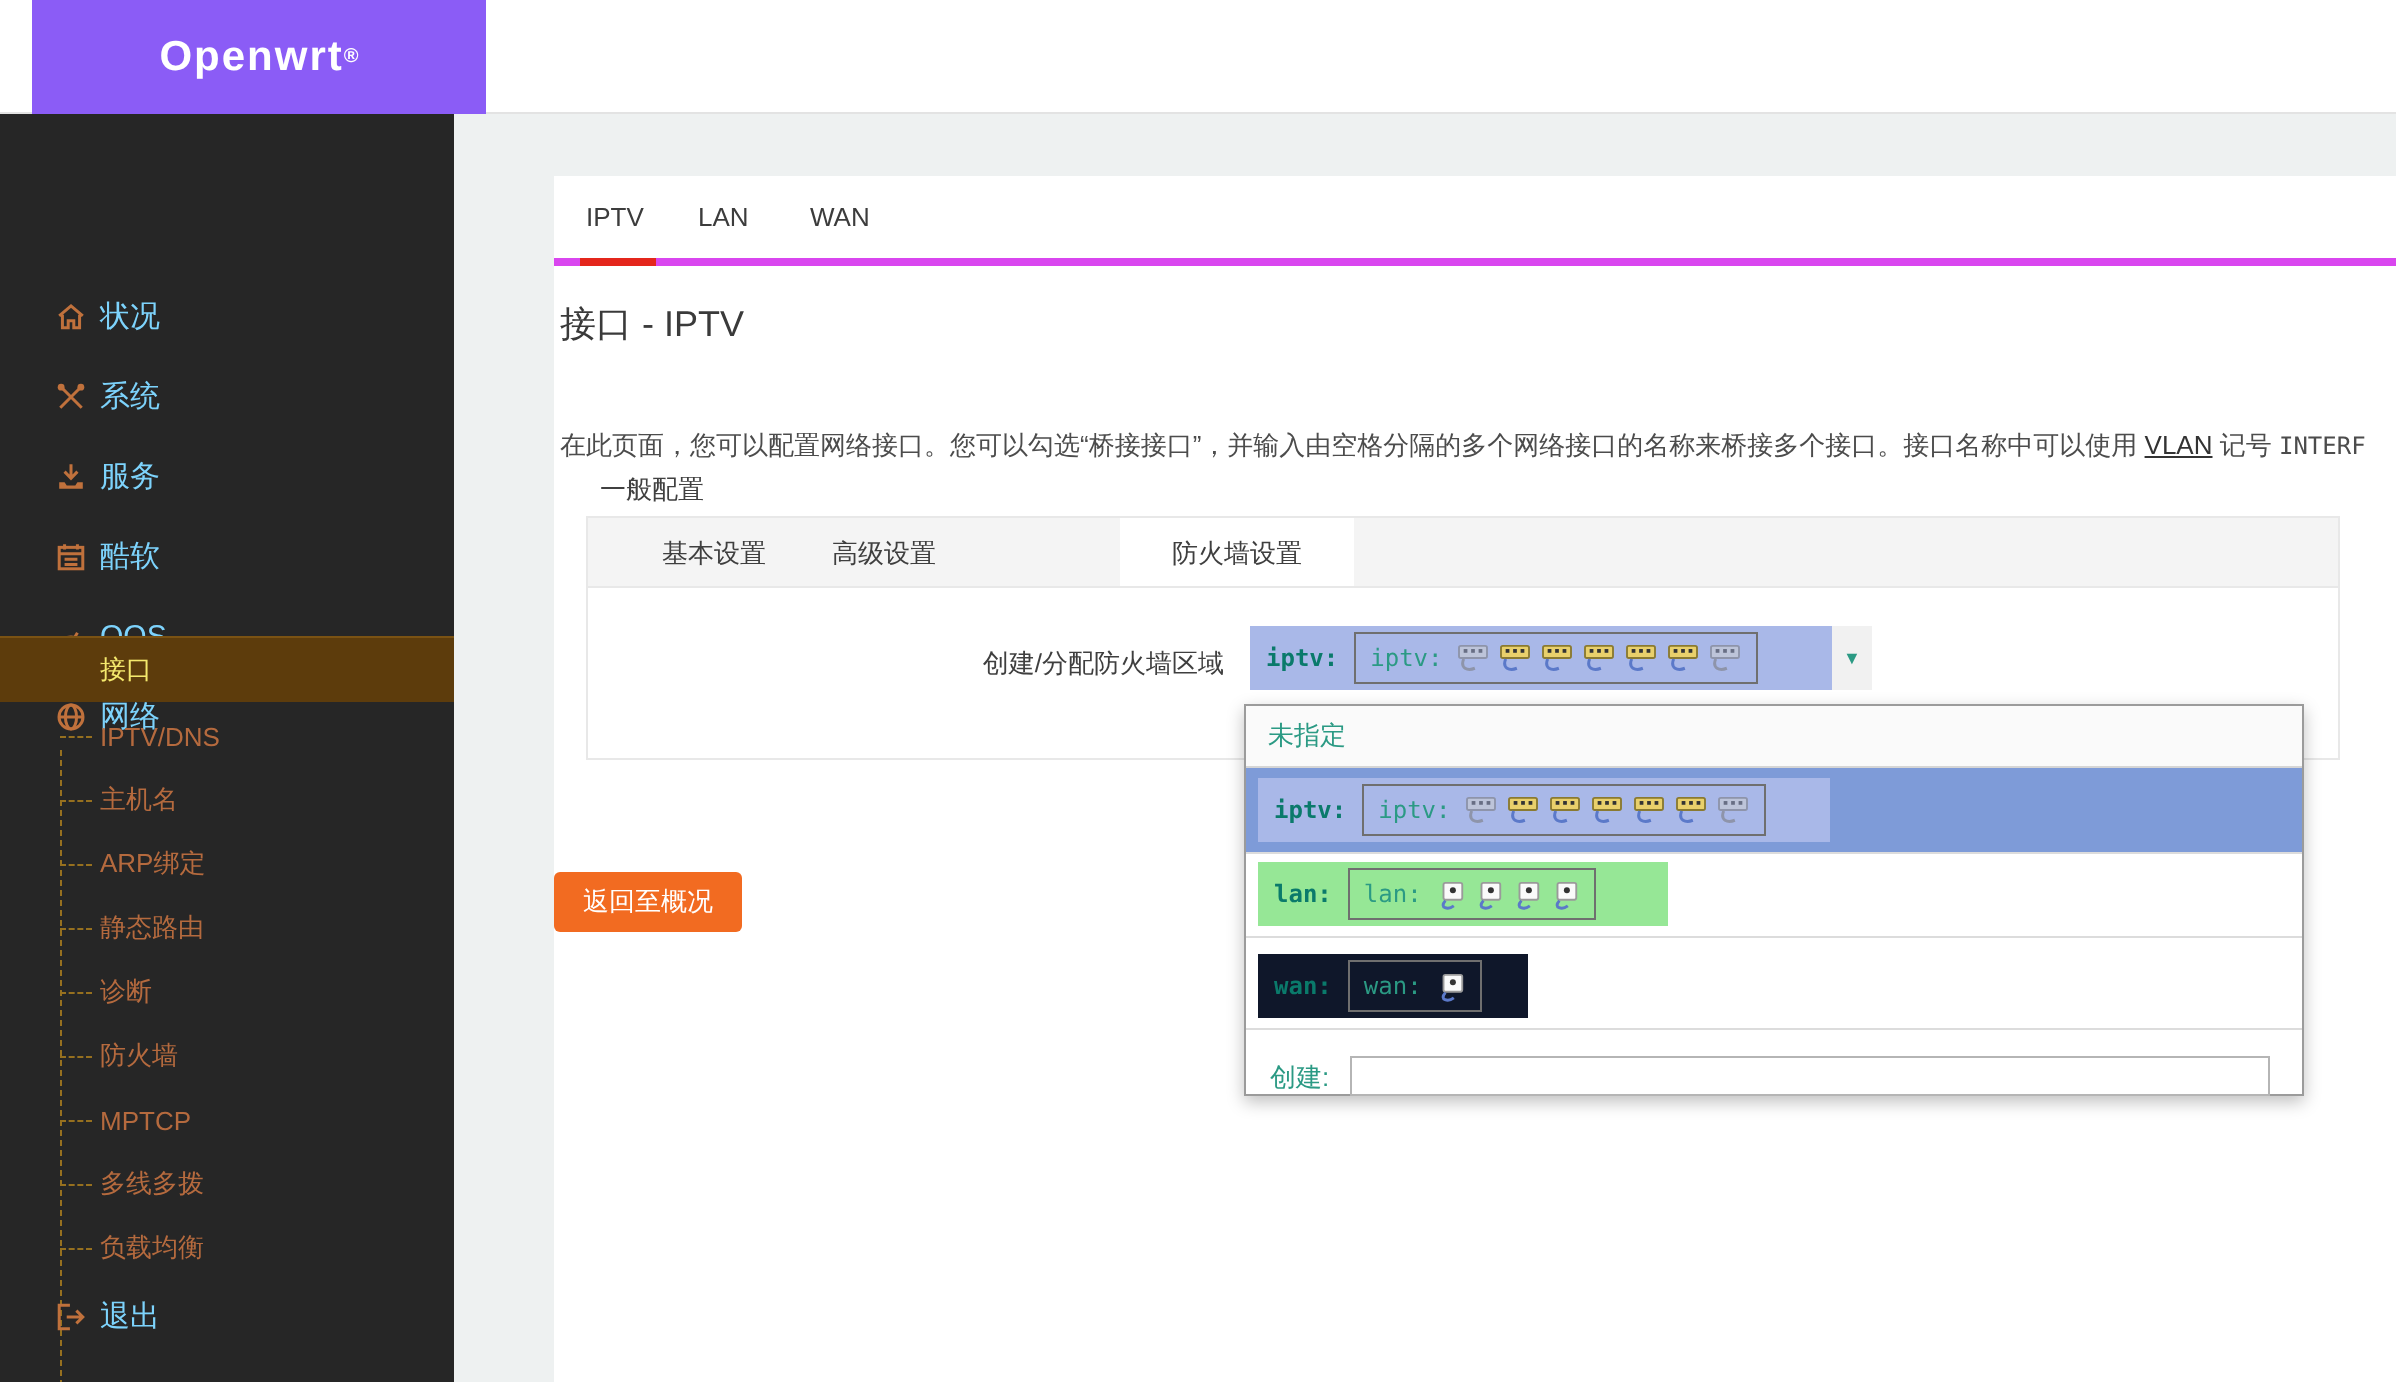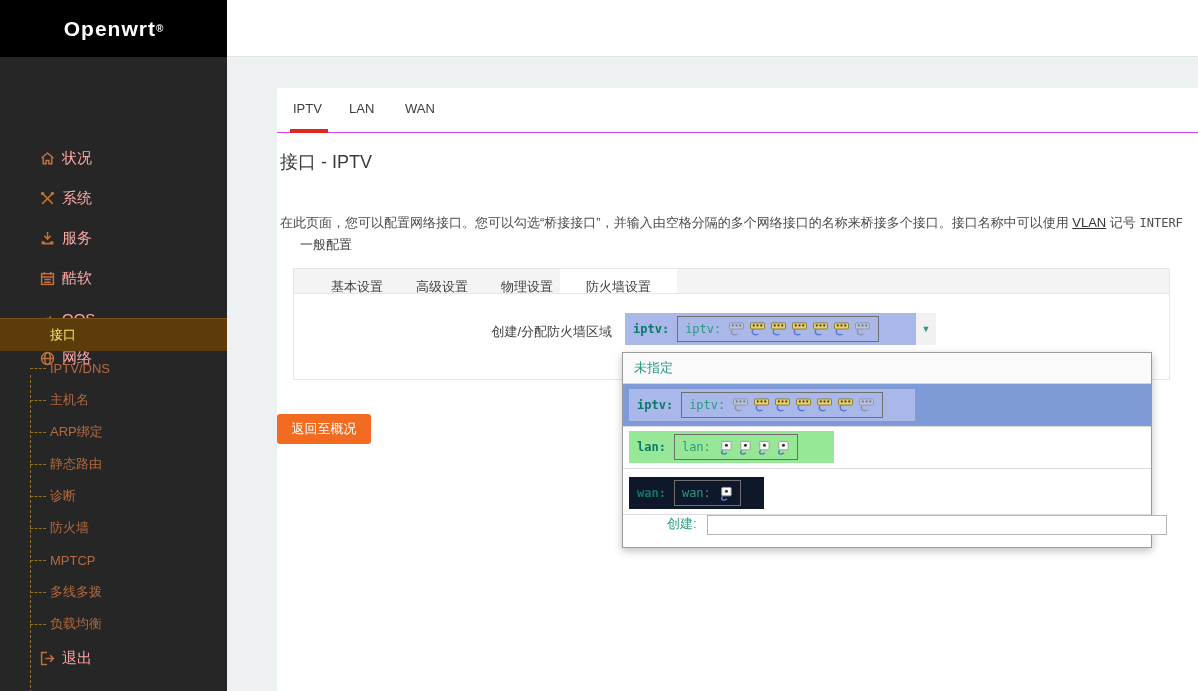--- a/index.html
+++ b/index.html
@@ -1,48 +1,48 @@
 <!DOCTYPE html>
 <html><head>
 <meta charset="utf-8">
 <style>
   * { margin:0; padding:0; box-sizing:border-box; }
   html,body { width:1198px; height:691px; font-family:"Liberation Sans","DejaVu Sans",sans-serif; }
   #app { position:relative; width:1198px; height:691px; background:#eef1f1; overflow:hidden; }
 
   
   .top-strip { position:absolute; left:0; top:0; width:1198px; height:57px; background:#ffffff; border-bottom:1px solid #e3e3e3; }
-  .logo-box { position:absolute; left:0; top:0; width:227px; height:57px; background:#000000; color:#fff; display:flex; align-items:center; justify-content:center; z-index:5; }
+  .logo-box { position:absolute; left:16px; top:0; width:227px; height:57px; background:#8b5cf6; color:#fff; display:flex; align-items:center; justify-content:center; z-index:5; }
   .logo-text { font-size:21px; font-weight:bold; letter-spacing:1px; }
   .logo-reg { font-size:10px; vertical-align:super; font-weight:bold; }
 
   
   .sidebar { position:absolute; left:0; top:57px; width:227px; height:634px; background:#262626; z-index:4; }
-  .nav-item { position:absolute; left:12px; width:227px; height:30px; display:flex; align-items:center; color:#fca5a5; font-size:15px; cursor:pointer;padding-left:16px; }
+  .nav-item { position:absolute; left:0; width:227px; height:30px; display:flex; align-items:center; color:#7dd3fc; font-size:15px; cursor:pointer;padding-left:16px; }
   .nav-item .nicon { position:absolute; left:28px; width:16px; height:16px; display:flex; align-items:center; }
   .nav-item .nlabel { position:absolute; left:50px; }
   .sub-item { position:absolute; left:0; width:227px; height:30px; display:flex; align-items:center; color:#b56a3e; font-size:13px; cursor:pointer; }
   .sub-item .slabel { position:absolute; left:50px; }
   .sub-item .tree { position:absolute; left:30px; width:16px; border-top:1px dashed #96701f; }
   .tree-line { position:absolute; left:30px; top:318px; height:318px; border-left:1px dashed #96701f; }
   .sub-item.active { background:#5d3c0c; height:33px; color:#f5e96d; border-top:1px solid #7a5213; }
   svg.sicon { stroke:#c0713c; fill:none; stroke-width:1.4; }
 
   
   .card { position:absolute; left:277px; top:88px; width:921px; height:603px; background:#ffffff; }
-  .tabbar { position:absolute; left:0; top:0; width:921px; height:45px; border-bottom:1px solid #d946ef;padding-left:36px; }
+  .tabbar { position:absolute; left:0; top:0; width:921px; height:45px; border-bottom:4px solid #d946ef;padding-left:36px; }
   .tab { position:absolute; top:13px; font-size:13px; color:#3c3c3c; cursor:pointer; }
   .tab-underline { position:absolute; top:41px; height:4px; background:#e4261c; }
   .page-title { position:absolute; left:3px; top:62px; font-size:18px; color:#3a3a3a; }
   .desc { position:absolute; left:3px; top:94px; width:918px; font-size:13px; color:#4c4c4c; white-space:nowrap; overflow:hidden;margin-top:32px; }
   .desc a { color:#333; text-decoration:underline; cursor:pointer; }
   .desc code { font-family:"DejaVu Sans Mono",monospace; font-size:12px; }
 
   .section-title { position:absolute; left:23px; top:148px; font-size:13px; color:#404040; }
-  .subtab-strip { position:absolute; left:16px; top:170px; width:877px; height:35px; background:#f4f4f4; border:1px solid #e8e8e8; border-bottom:none;margin-top:10px; }
+  .subtab-strip { position:absolute; left:16px; top:170px; width:877px; height:35px; background:#f4f4f4; border:1px solid #e8e8e8; border-bottom:none; }
   .subtab { position:absolute; top:0; height:35px; display:flex; align-items:center; padding:0 26px; font-size:13px; color:#3f3f3f; cursor:pointer; }
   .subtab.active { background:#ffffff; }
   .field-box { position:absolute; left:16px; top:205px; width:877px; height:87px; background:#fff; border:1px solid #e8e8e8; }
   .field-label { position:absolute; left:150px; top:235px; width:185px; text-align:right; font-size:13px; color:#3f3f3f; }
   .zsel { position:absolute; left:348px; top:225px; width:311px; height:32px; cursor:pointer; }
   .zsel-main { position:absolute; left:0; top:0; width:291px; height:32px; background:#a9b8e8; display:flex; align-items:center; }
   .zsel-arrow { position:absolute; left:291px; top:0; width:20px; height:32px; background:#f1f1f1; display:flex; align-items:center; justify-content:center; color:#2b9a84; font-size:9px; }
   .zlabel { font-family:"DejaVu Sans Mono",monospace; font-weight:bold; font-size:12px; color:#0a7a6b; margin-left:8px; }
   .zbox { display:inline-flex; align-items:center; gap:4px; border:1px solid #6f6f6f; height:26px; margin-left:8px; padding:0 7px; }
   .zbox .zname { font-family:"DejaVu Sans Mono",monospace; font-size:12px; color:#2b9a84; margin-right:3px; }
@@ -50,25 +50,25 @@
 
   
   .dropdown { position:absolute; left:345px; top:264px; width:530px; height:196px; background:#fff; border:1px solid #9b9b9b; box-shadow:0 3px 8px rgba(0,0,0,.25); z-index:10; }
   .opt-unspec { position:absolute; left:0; top:0; width:528px; height:31px; background:#fafafa; border-bottom:1px solid #d5d5d5; display:flex; align-items:center; padding-left:11px; font-size:13px; color:#2b9a84; cursor:pointer; }
   .opt { position:absolute; left:0; width:528px; height:43px; display:flex; align-items:center; border-bottom:1px solid #dcdcdc; cursor:pointer; }
   .opt.sel { background:#7e9bd8; }
   .chip { display:flex; align-items:center; height:32px; margin-left:6px; }
   .chip.iptv { background:#a9b8e8; width:286px; }
   .chip.lan  { background:#96e796; width:205px; }
   .chip.wan  { background:#0f172a; width:135px; }
-  .opt-create { position:absolute; left:17px; top:162px; width:528px; height:33px; display:flex; align-items:flex-start; padding-left:27px; font-size:13px; color:#2b9a84; }
+  .opt-create { position:absolute; left:0; top:162px; width:528px; height:33px; display:flex; align-items:flex-end; padding-left:12px; font-size:13px; color:#2b9a84; }
   .create-input { margin-left:10px; width:460px; height:20px; border:1px solid #b5b5b5; background:#fff; font-size:12px; padding:0 4px; font-family:"DejaVu Sans Mono",monospace; }
 
   
-  .back-btn { position:absolute; left:0px; top:326px; width:94px; height:30px; background:#f26b21; color:#fff; font-size:13px; border:none; border-radius:3px; cursor:pointer; font-family:"Liberation Sans",sans-serif; }
+  .back-btn { position:absolute; left:0px; top:348px; width:94px; height:30px; background:#f26b21; color:#fff; font-size:13px; border:none; border-radius:3px; cursor:pointer; font-family:"Liberation Sans",sans-serif; }
 </style>
 </head>
 <body>
 
 <div id="app">
 
   <div class="top-strip"></div>
   <div class="logo-box">
     <span class="logo-text">Openwrt</span>
       <span class="logo-reg">®</span>
@@ -194,21 +194,20 @@
 
     <div class="page-title">接口 - IPTV</div>
 
     <div class="desc"><span>在此页面，您可以配置网络接口。您可以勾选“桥接接口”，并输入由空格分隔的多个网络接口的名称来桥接多个接口。接口名称中可以使用 </span><a>VLAN</a><span> 记号 </span><code>INTERF</code></div>
 
     <div class="section-title">一般配置</div>
 
     <div class="subtab-strip">
       <span class="subtab" style="left:11px">基本设置</span>
       <span class="subtab" style="left:96px">高级设置</span>
-      <span class="subtab" style="left:181px">物理设置</span>
       <span class="subtab active" style="left:266px">防火墙设置</span>
     </div>
 
     <div class="field-box"></div>
     <div class="field-label">创建/分配防火墙区域</div>
 
     <div class="zsel">
       <div class="zsel-main">
         <span class="zlabel">iptv:</span>
         <span class="zbox">

